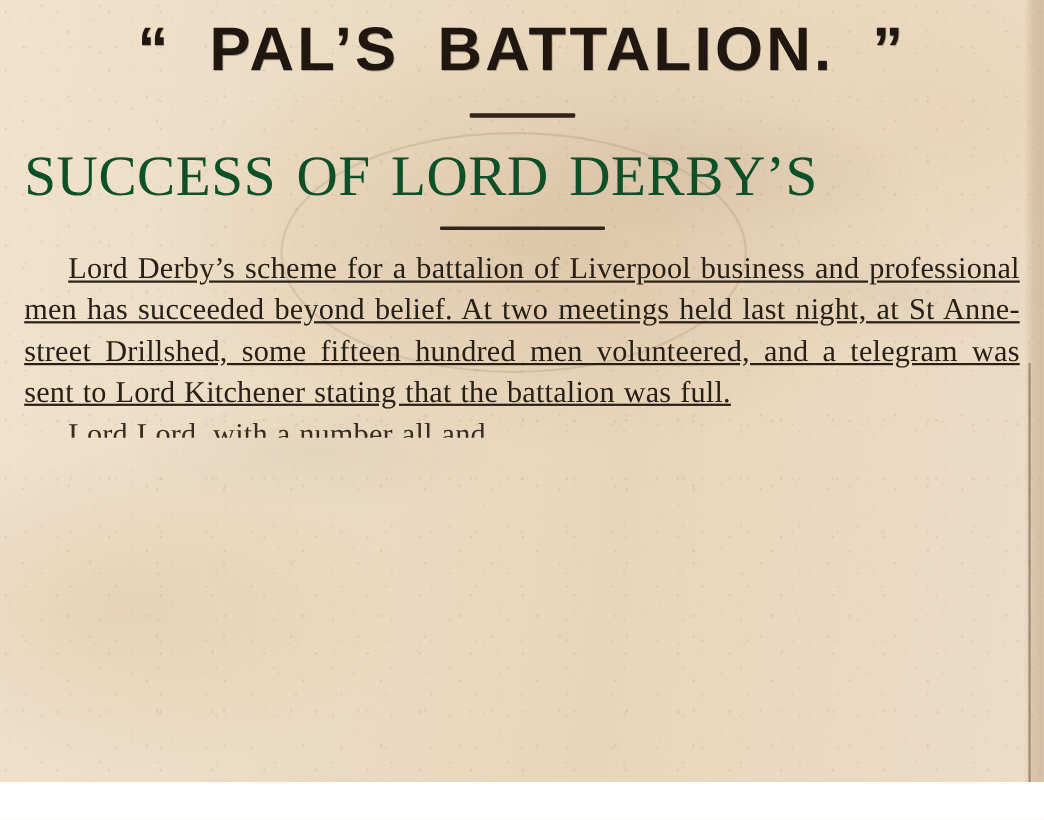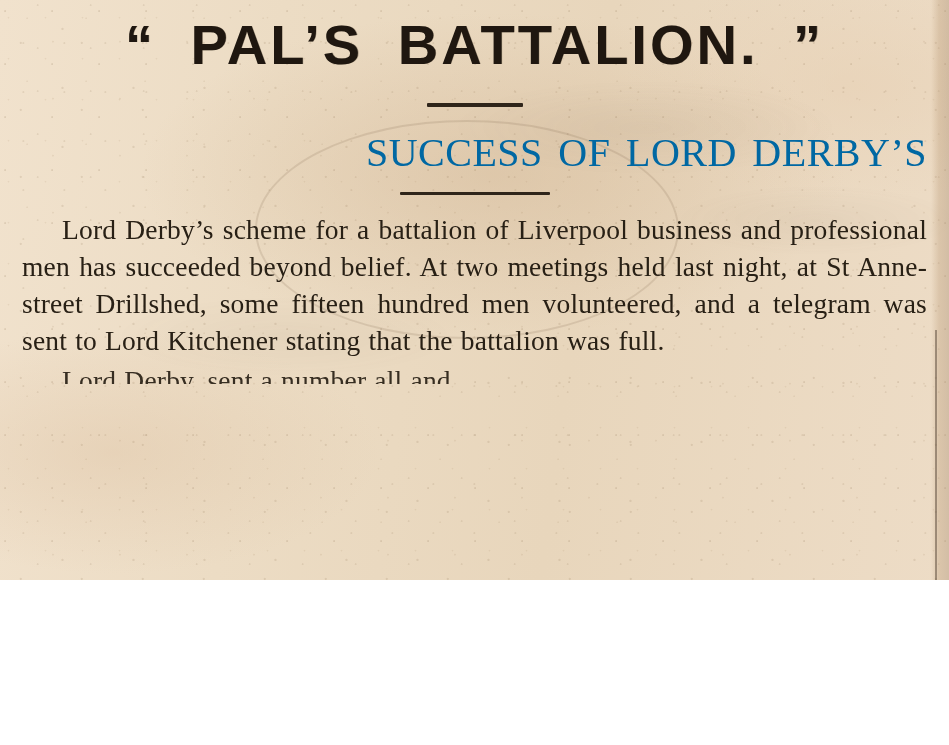--- a/index.html
+++ b/index.html
@@ -10,21 +10,21 @@
   body {
     width: 949px;
     height: 745px;
     overflow: hidden;
     font-family: "Liberation Serif", serif;
   }
 
   #clipping {
     position: relative;
     width: 949px;
-    height: 580px;
+    height: 711px;
     background: #eddcc6;
     overflow: hidden;
   }
 
   
   .paper-tint {
     position: absolute;
     inset: 0;
     background:
       radial-gradient(ellipse 60% 45% at 52% 30%, rgba(205,175,140,0.40) 0%, rgba(205,175,140,0.0) 62%),
@@ -124,44 +124,45 @@
     width: 150px;
     height: 3px;
     margin: 14px auto 16px auto;
   }
 
   
   .subheadline {
     margin: 0;
     font-family: "Liberation Serif", serif;
     font-weight: normal;
-    font-size: 40px;
+    font-size: 52px;
     letter-spacing: 0.5px;
     word-spacing: 5px;
     line-height: 1.22;
-    text-align: right;
-    color: #0369a1;
+    text-align: left;
+    color: #14532d;
   }
   .subheadline .line2 {
     display: block;
   }
 
   
   .body-text {
     margin: 0;
     font-size: 27.5px;
     line-height: 1.355;
     color: #2d251b;
     text-align: justify;
     letter-spacing: 0.2px;
     word-spacing: 1px;
   }
   .body-text p {
     margin: 0 0 2px 0;
     text-indent: 40px;
+    text-decoration: underline;
   }
   .body-text p.clipped {
     position: relative;
     overflow: hidden;
     max-height: 22px;
     opacity: 0.92;
   }
 
   
   .ink {
@@ -187,17 +188,17 @@
     <div class="divider-short"></div>
 
     <h2 class="subheadline">
       <span>SUCCESS OF LORD DERBY’S</span>
     </h2>
 
     <div class="divider-short under-sub"></div>
 
     <div class="body-text">
       <p>Lord Derby’s scheme for a battalion of Liverpool business and professional men has succeeded beyond belief. At two meetings held last night, at St Anne-street Drillshed, some fifteen hundred men volunteered, and a telegram was sent to Lord Kitchener stating that the battalion was full.</p>
-      <p class="clipped">Lord Derby, sent a number all and</p>
+      <p class="clipped">Lord Lord, with a number all and</p>
     </div>
 
   </div>
 </div>
 
 </body></html>

